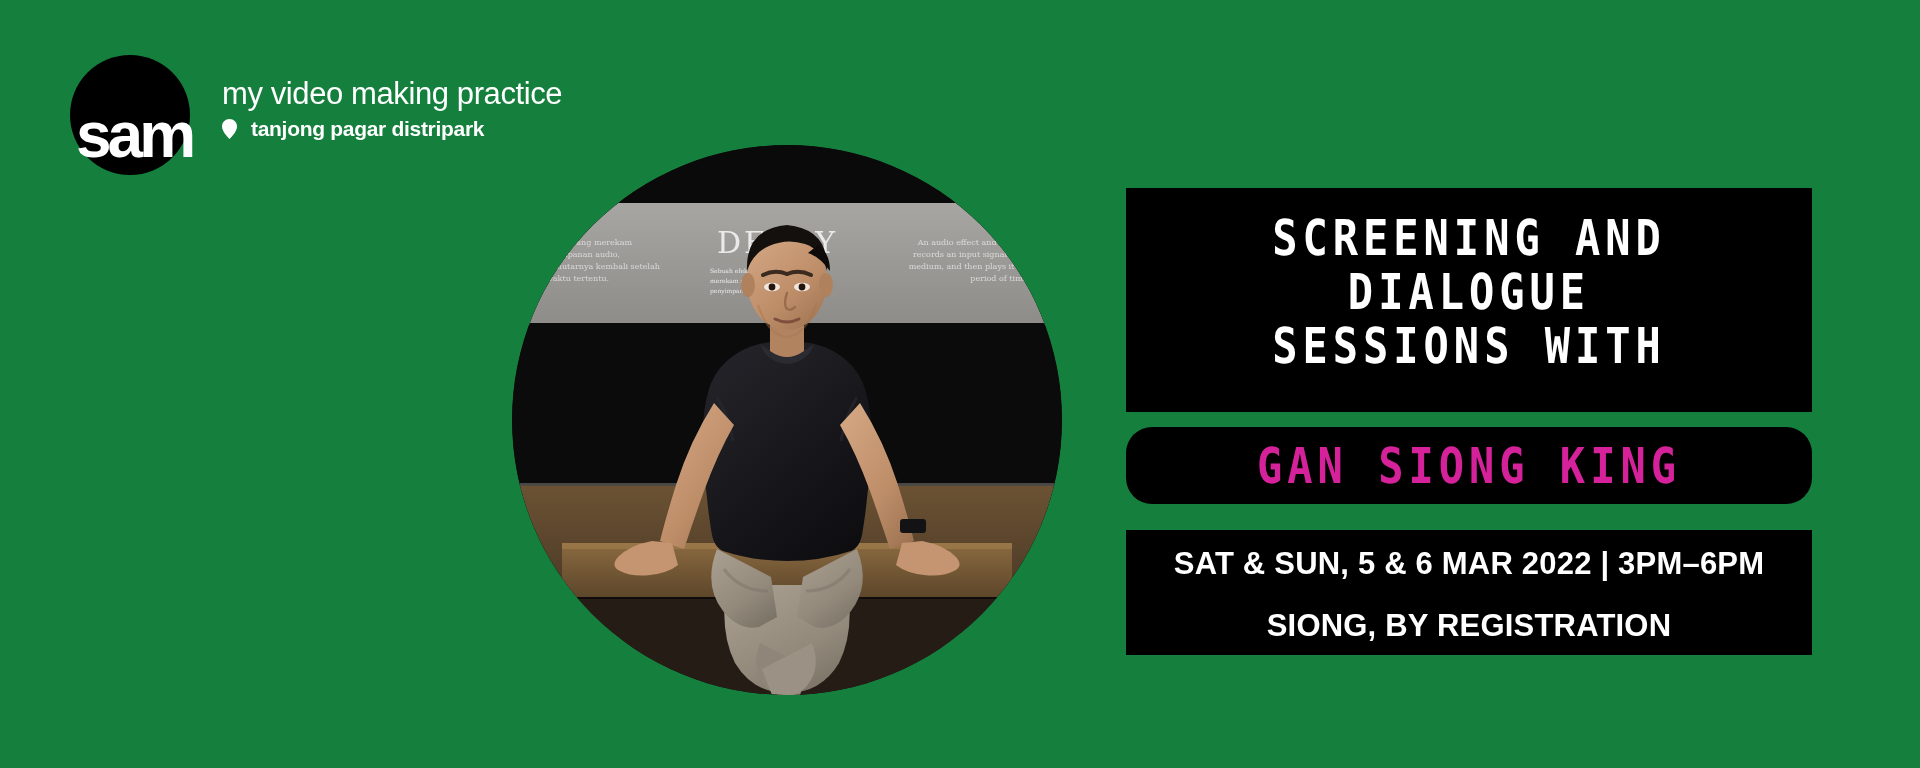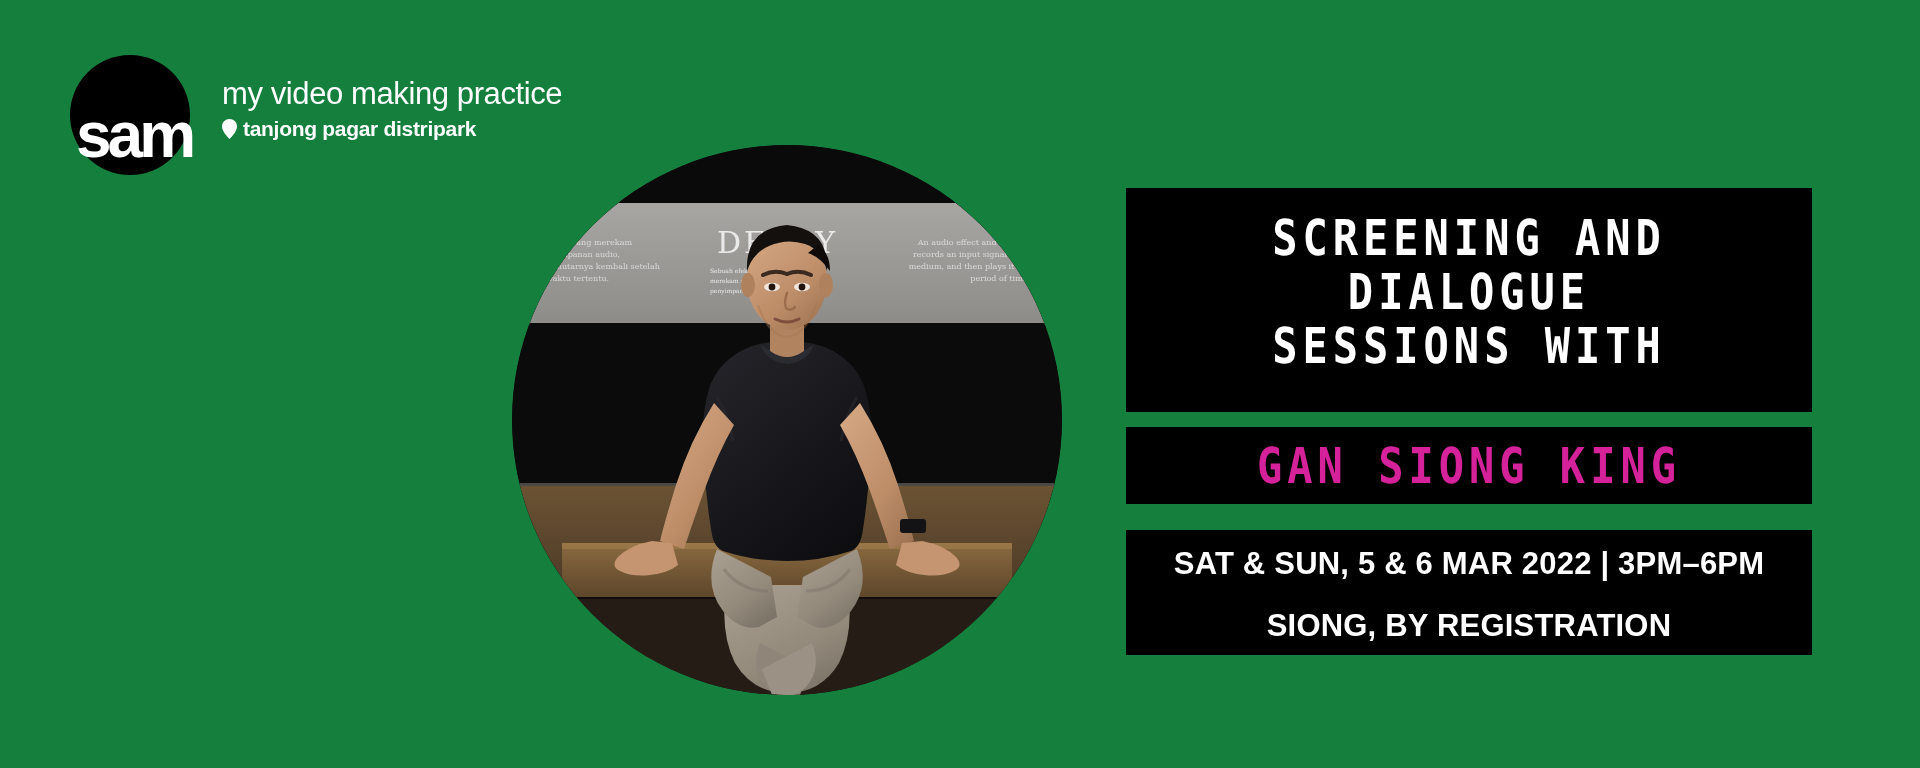--- a/index.html
+++ b/index.html
@@ -61,21 +61,21 @@
     font-family:"Liberation Sans", sans-serif;
     font-weight:400;
     font-size:31px;
     line-height:34px;
     letter-spacing:-0.4px;
     white-space:nowrap;
   }
   #venue-row {
     display:flex;
     align-items:center;
-    gap:6px;
+    gap:14px;
     margin-top:6px;
     white-space:nowrap;
   }
   #pin-icon { display:block; width:15px; height:20px; flex:0 0 auto; }
   #venue-label {
     color:#FFFFFF;
     font-family:"Liberation Sans", sans-serif;
     font-weight:700;
     font-size:21px;
     line-height:24px;
@@ -130,20 +130,21 @@
   }
   #panel-headline .hl-line {
     color:#FFFFFF;
     font-size:42px;
     line-height:52px;
   }
 
   #panel-name {
     height:77px;
     margin-top:15px;
+    border-radius:26px;
   }
   #panel-name .name-line {
     color:#D5219A;
     font-size:42px;
     line-height:50px;
   }
 
   #panel-details {
     height:125px;
     margin-top:26px;

